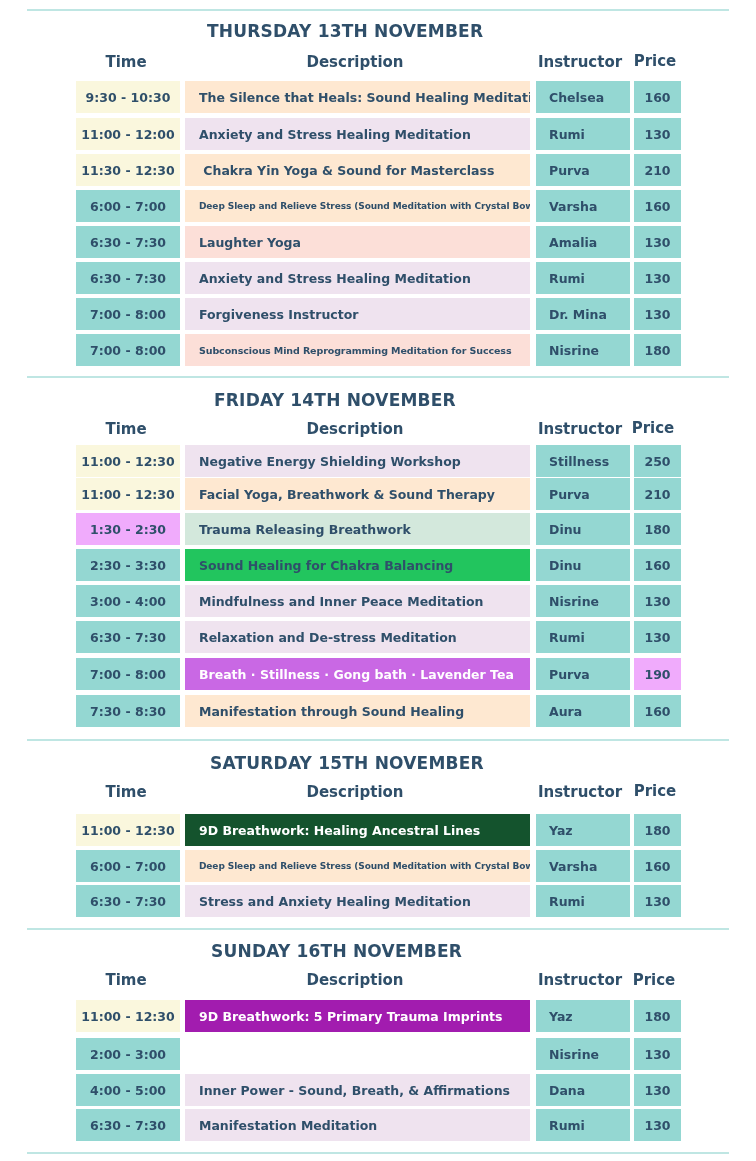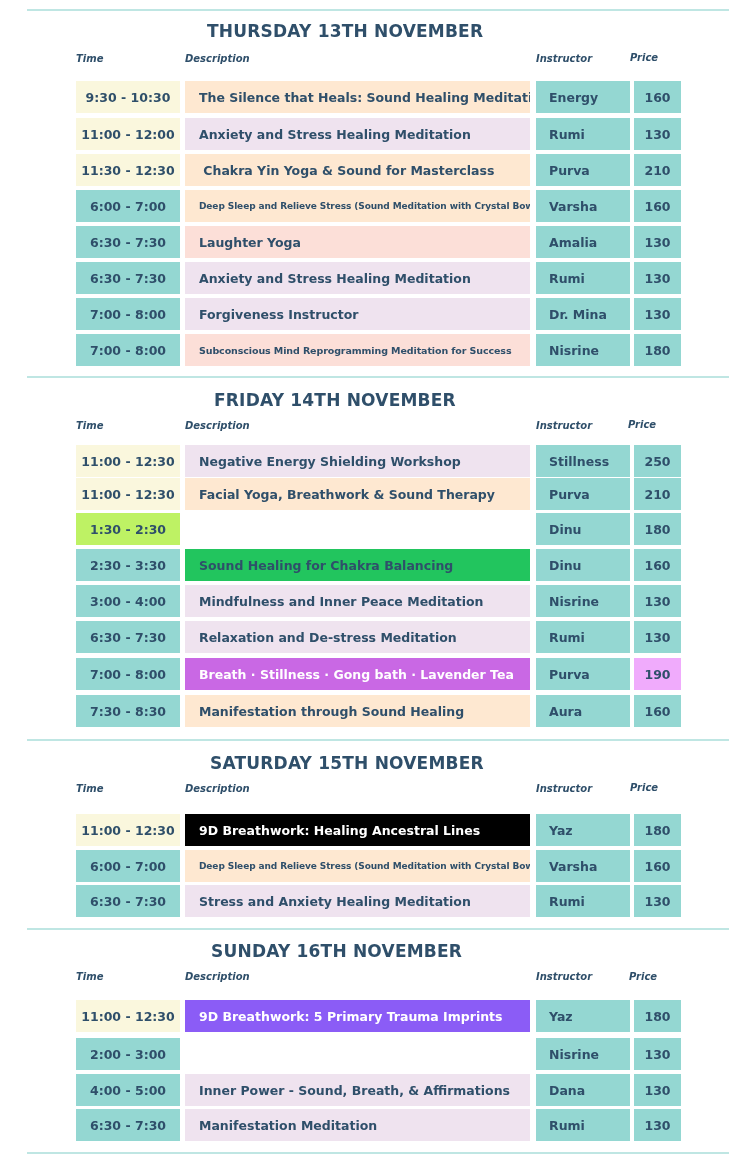--- a/index.html
+++ b/index.html
@@ -2,21 +2,21 @@
 <html><head>
 <meta charset="utf-8">
 <style>
   html, body { margin:0; padding:0; background:#ffffff; }
   body { width:756px; height:1161px; position:relative; overflow:hidden;
          font-family:"DejaVu Sans", "Liberation Sans", sans-serif; color:#2f4f6a; }
   .divider { position:absolute; left:27px; width:702px; height:2px; background:#bfe6e3; }
   .section { position:absolute; left:0; width:756px; }
   .day-title { position:absolute; left:0; width:756px; text-align:left; font-weight:bold;
                font-size:17px; letter-spacing:0.2px; color:#2f4f6a; white-space:nowrap; }
-  .hdr { position:absolute; font-weight:bold; font-size:10px; color:#2f4f6a; white-space:nowrap;font-style:italic; }
+  .hdr { position:absolute; font-weight:bold; font-size:15px; color:#2f4f6a; text-align:center; white-space:nowrap; }
   .row { position:absolute; left:0; width:756px; height:32px; }
   .cell { position:absolute; top:0; height:32px; display:flex; align-items:center;
           font-weight:bold; font-size:12.5px; color:#2f4f6a; white-space:nowrap; overflow:hidden; box-sizing:border-box; }
   .c-time { left:76px; width:104px; justify-content:center; }
   .c-desc { left:185px; width:345px; padding-left:14px; }
   .c-desc.small { font-size:9px; letter-spacing:-0.1px; }
   .c-desc.light { color:#ffffff; }
   .c-inst { left:536px; width:94px; padding-left:13px; }
   .c-price { left:634px; width:47px; justify-content:center; }
 </style>
@@ -32,21 +32,21 @@
 <div class="section" style="top:0">
   <div class="day-title" style="top:21px;left:207px">THURSDAY 13TH NOVEMBER</div>
   <div class="hdr" style="top:53px;left:76px;width:100px">Time</div>
   <div class="hdr" style="top:53px;left:185px;width:340px">Description</div>
   <div class="hdr" style="top:53px;left:536px;width:88px">Instructor</div>
   <div class="hdr" style="top:52px;left:630px;width:50px">Price</div>
 
   <div class="row" style="top:81px">
     <div class="cell c-time" style="background:#faf7dd">9:30 - 10:30</div>
     <div class="cell c-desc" style="background:#fee8d1">The Silence that Heals: Sound Healing Meditation</div>
-    <div class="cell c-inst" style="background:#94d7d2">Energy</div>
+    <div class="cell c-inst" style="background:#94d7d2">Chelsea</div>
     <div class="cell c-price" style="background:#94d7d2">160</div>
   </div>
   <div class="row" style="top:118px">
     <div class="cell c-time" style="background:#faf7dd">11:00 - 12:00</div>
     <div class="cell c-desc" style="background:#efe3ef">Anxiety and Stress Healing Meditation</div>
     <div class="cell c-inst" style="background:#94d7d2">Rumi</div>
     <div class="cell c-price" style="background:#94d7d2">130</div>
   </div>
   <div class="row" style="top:154px">
     <div class="cell c-time" style="background:#faf7dd">11:30 - 12:30</div>
@@ -99,21 +99,22 @@
     <div class="cell c-inst" style="background:#94d7d2">Stillness</div>
     <div class="cell c-price" style="background:#94d7d2">250</div>
   </div>
   <div class="row" style="top:478px">
     <div class="cell c-time" style="background:#faf7dd">11:00 - 12:30</div>
     <div class="cell c-desc" style="background:#fee8d1">Facial Yoga, Breathwork &amp; Sound Therapy</div>
     <div class="cell c-inst" style="background:#94d7d2">Purva</div>
     <div class="cell c-price" style="background:#94d7d2">210</div>
   </div>
   <div class="row" style="top:513px">
-    <div class="cell c-time" style="background:#bef264">1:30 - 2:30</div>
+    <div class="cell c-time" style="background:#f0abfc">1:30 - 2:30</div>
+    <div class="cell c-desc" style="background:#d3e8dc">Trauma Releasing Breathwork</div>
     <div class="cell c-inst" style="background:#94d7d2">Dinu</div>
     <div class="cell c-price" style="background:#94d7d2">180</div>
   </div>
   <div class="row" style="top:549px">
     <div class="cell c-time" style="background:#94d7d2">2:30 - 3:30</div>
     <div class="cell c-desc" style="background:#22c55e">Sound Healing for Chakra Balancing</div>
     <div class="cell c-inst" style="background:#94d7d2">Dinu</div>
     <div class="cell c-price" style="background:#94d7d2">160</div>
   </div>
   <div class="row" style="top:585px">
@@ -144,21 +145,21 @@
 
 <div class="section" style="top:0">
   <div class="day-title" style="top:753px;left:210px">SATURDAY 15TH NOVEMBER</div>
   <div class="hdr" style="top:783px;left:76px;width:100px">Time</div>
   <div class="hdr" style="top:783px;left:185px;width:340px">Description</div>
   <div class="hdr" style="top:783px;left:536px;width:88px">Instructor</div>
   <div class="hdr" style="top:782px;left:630px;width:50px">Price</div>
 
   <div class="row" style="top:814px">
     <div class="cell c-time" style="background:#faf7dd">11:00 - 12:30</div>
-    <div class="cell c-desc light" style="background:#000000">9D Breathwork: Healing Ancestral Lines</div>
+    <div class="cell c-desc light" style="background:#14532d">9D Breathwork: Healing Ancestral Lines</div>
     <div class="cell c-inst" style="background:#94d7d2">Yaz</div>
     <div class="cell c-price" style="background:#94d7d2">180</div>
   </div>
   <div class="row" style="top:850px">
     <div class="cell c-time" style="background:#94d7d2">6:00 - 7:00</div>
     <div class="cell c-desc small" style="background:#fee8d1">Deep Sleep and Relieve Stress (Sound Meditation with Crystal Bowl)</div>
     <div class="cell c-inst" style="background:#94d7d2">Varsha</div>
     <div class="cell c-price" style="background:#94d7d2">160</div>
   </div>
   <div class="row" style="top:885px">
@@ -171,21 +172,21 @@
 
 <div class="section" style="top:0">
   <div class="day-title" style="top:941px;left:211px">SUNDAY 16TH NOVEMBER</div>
   <div class="hdr" style="top:971px;left:76px;width:100px">Time</div>
   <div class="hdr" style="top:971px;left:185px;width:340px">Description</div>
   <div class="hdr" style="top:971px;left:536px;width:88px">Instructor</div>
   <div class="hdr" style="top:971px;left:629px;width:50px">Price</div>
 
   <div class="row" style="top:1000px">
     <div class="cell c-time" style="background:#faf7dd">11:00 - 12:30</div>
-    <div class="cell c-desc light" style="background:#8b5cf6">9D Breathwork: 5 Primary Trauma Imprints</div>
+    <div class="cell c-desc light" style="background:#a21caf">9D Breathwork: 5 Primary Trauma Imprints</div>
     <div class="cell c-inst" style="background:#94d7d2">Yaz</div>
     <div class="cell c-price" style="background:#94d7d2">180</div>
   </div>
   <div class="row" style="top:1038px">
     <div class="cell c-time" style="background:#94d7d2">2:00 - 3:00</div>
     <div class="cell c-inst" style="background:#94d7d2">Nisrine</div>
     <div class="cell c-price" style="background:#94d7d2">130</div>
   </div>
   <div class="row" style="top:1074px">
     <div class="cell c-time" style="background:#94d7d2">4:00 - 5:00</div>

